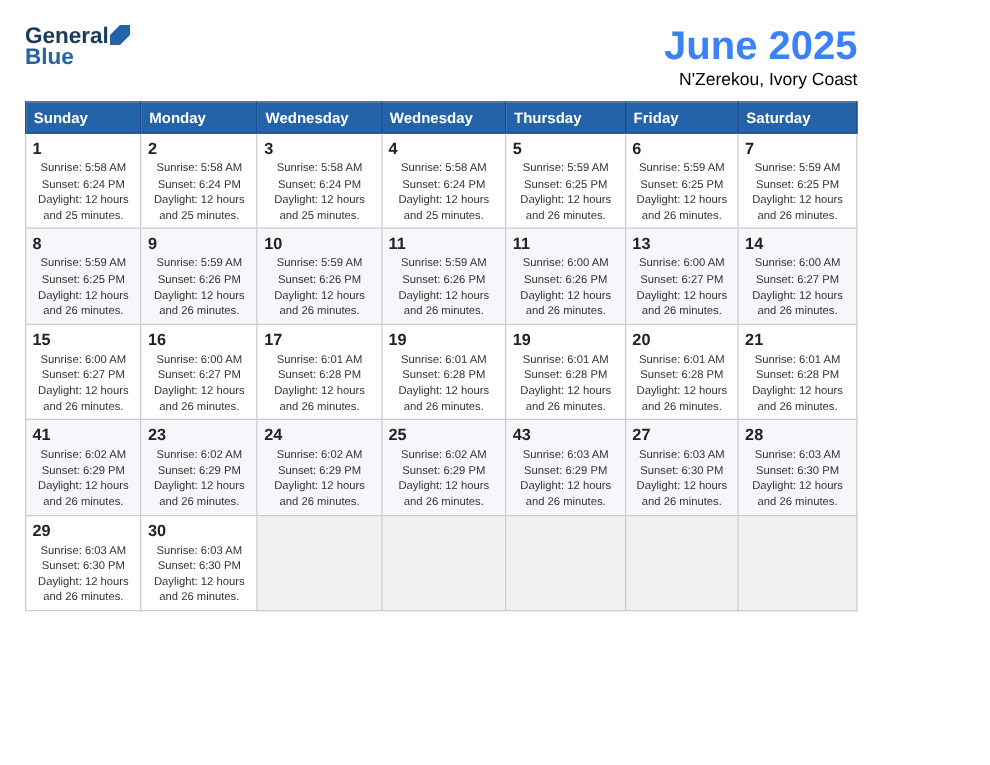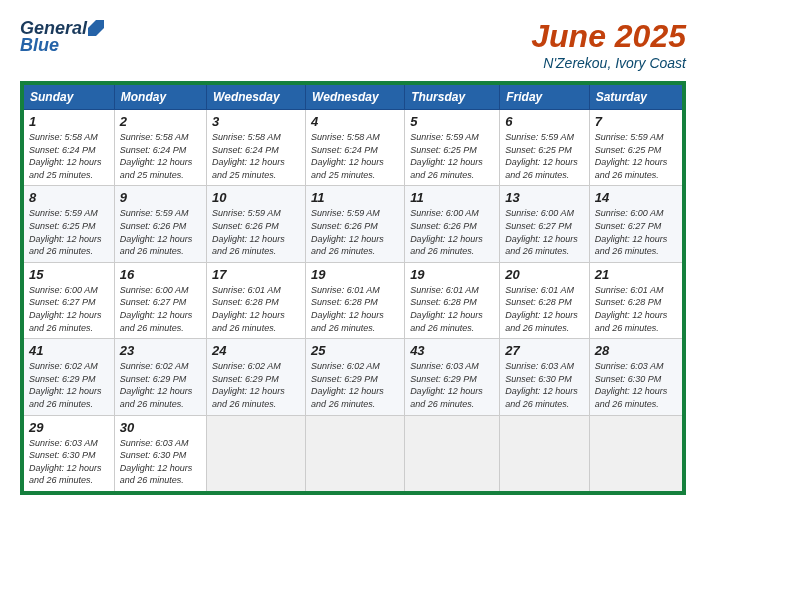--- a/index.html
+++ b/index.html
@@ -8,21 +8,20 @@
       background: #fff;
       width: 792px;
       height: 612px;
       overflow: hidden;
     }
     .page {
       width: 696px;
       min-height: 612px;
       padding: 18px 10px 10px 20px;
       background: #fff;
-      font-style: italic;
     }
     .header-row {
       display: flex;
       justify-content: space-between;
       align-items: flex-start;
       margin-bottom: 10px;
     }
     .logo {
       display: flex;
       flex-direction: column;
@@ -31,31 +30,31 @@
     .logo-line1 {
       display: flex;
       align-items: center;
     }
     .title-area {
       text-align: right;
     }
     .month-title {
       font-size: 32px;
       font-weight: bold;
-      color: #c2410c;
+      color: #3b82f6;
     }
     .subtitle {
       font-size: 14px;
-      color: #0c4a6e;
+      color: #000000;
       text-align: right;
     }
     .calendar {
       width: 100%;
       border-collapse: collapse;
-      border: 4px solid #15803d;
+      border: 1px solid #15803d;
     }
     .calendar th {
       background: #2563a8;
       color: #fff;
       font-size: 12px;
       font-weight: bold;
       padding: 5px 6px;
       text-align: left;
       border: 1px solid #1a4a8a;
     }
@@ -76,20 +75,21 @@
       font-size: 13px;
       font-weight: bold;
       color: #222;
       display: block;
       margin-bottom: 2px;
     }
     .day-detail {
       font-size: 9px;
       color: #333;
       line-height: 1.4;
+      text-align: center;
     }
     .empty-cell {
       background: #f0f0f0 !important;
     }
     .calendar tr td.empty-cell {
       background: #efefef;
     }
   </style>
 </head>
 <body>

